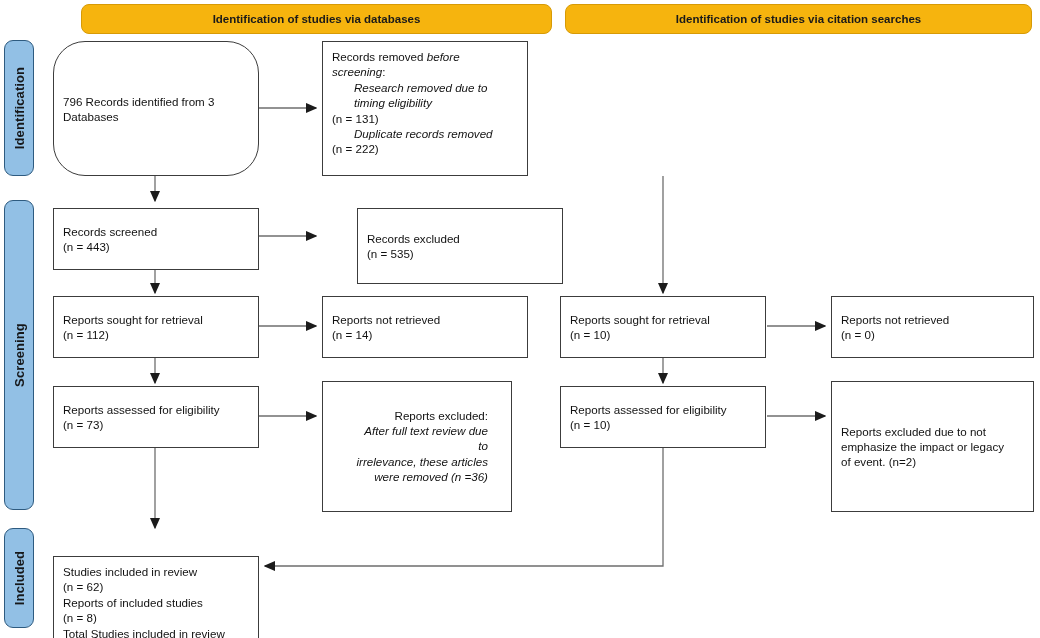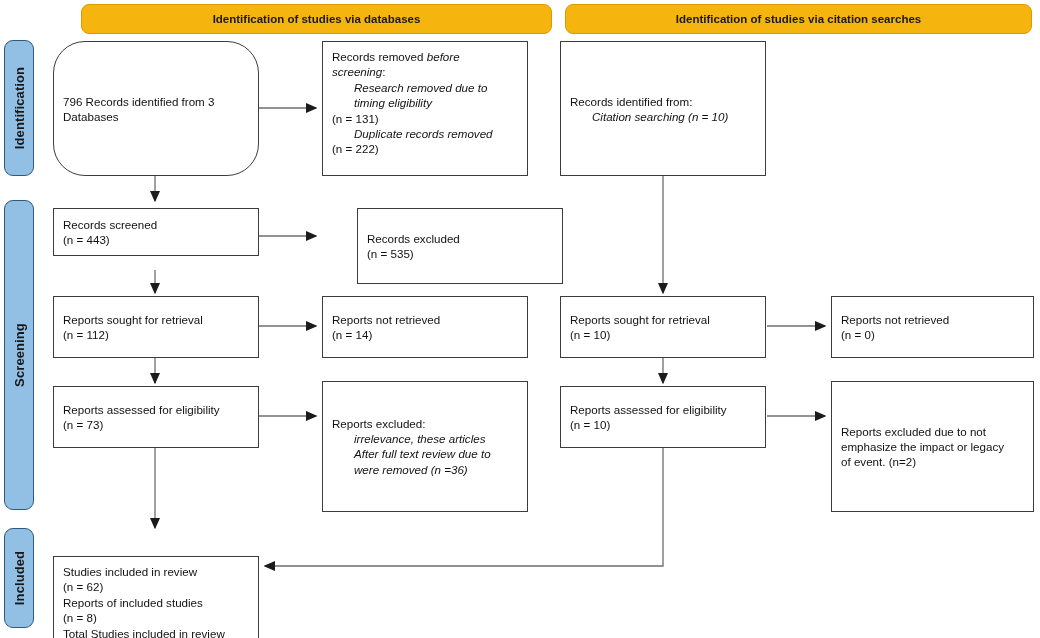--- a/index.html
+++ b/index.html
@@ -142,21 +142,21 @@
       <div><span>Records removed </span><span class="ital">before</span></div>
       <div><span class="ital">screening</span><span>:</span></div>
       <span class="indent">Research removed due to</span>
       <span class="indent">timing eligibility</span>
       <div>(n = 131)</div>
       <span class="indent">Duplicate records removed</span>
       <div>(n = 222)</div>
     </div>
   </div>
 
-  <div class="box" style="left:53px; top:208px; width:206px; height:48px;">
+  <div class="box" style="left:53px; top:208px; width:206px; height:62px;">
     <div class="inner mid">
       <div>Records screened</div>
       <div>(n = 443)</div>
     </div>
   </div>
 
   <div class="box" style="left:322px; top:208px; width:206px; height:76px;margin-left:35px;">
     <div class="inner mid">
       <div>Records excluded</div>
       <div>(n = 535)</div>
@@ -177,46 +177,40 @@
     </div>
   </div>
 
   <div class="box" style="left:53px; top:386px; width:206px; height:62px;">
     <div class="inner mid">
       <div>Reports assessed for eligibility</div>
       <div>(n = 73)</div>
     </div>
   </div>
 
-  <div class="box" style="left:322px; top:381px; width:206px; height:131px;">
+  <div class="box" style="left:322px; top:381px; width:190px; height:131px;text-align:right;">
     <div class="inner mid">
       <div>Reports excluded:</div>
+      <span class="indent">After full text review due to</span>
       <span class="indent">irrelevance, these articles</span>
-      <span class="indent">After full text review due to</span>
       <span class="indent">were removed (n =36)</span>
     </div>
   </div>
 
   <div class="box" style="left:53px; top:528px; width:206px; height:100px;margin-top:28px;">
     <div class="inner topt">
       <div>Studies included in review</div>
       <div>(n = 62)</div>
       <div>Reports of included studies</div>
       <div>(n = 8)</div>
       <div>Total Studies included in review</div>
       <div class="bold">(N =70)</div>
     </div>
   </div>
 
-  <div class="box" style="left:560px; top:41px; width:206px; height:135px;">
-    <div class="inner mid">
-      <div>Records identified from:</div>
-      <span class="indent">Citation searching (n = 10)</span>
-    </div>
-  </div>
 
   <div class="box" style="left:560px; top:296px; width:206px; height:62px;">
     <div class="inner mid">
       <div>Reports sought for retrieval</div>
       <div>(n = 10)</div>
     </div>
   </div>
 
   <div class="box" style="left:831px; top:296px; width:203px; height:62px;">
     <div class="inner mid">

